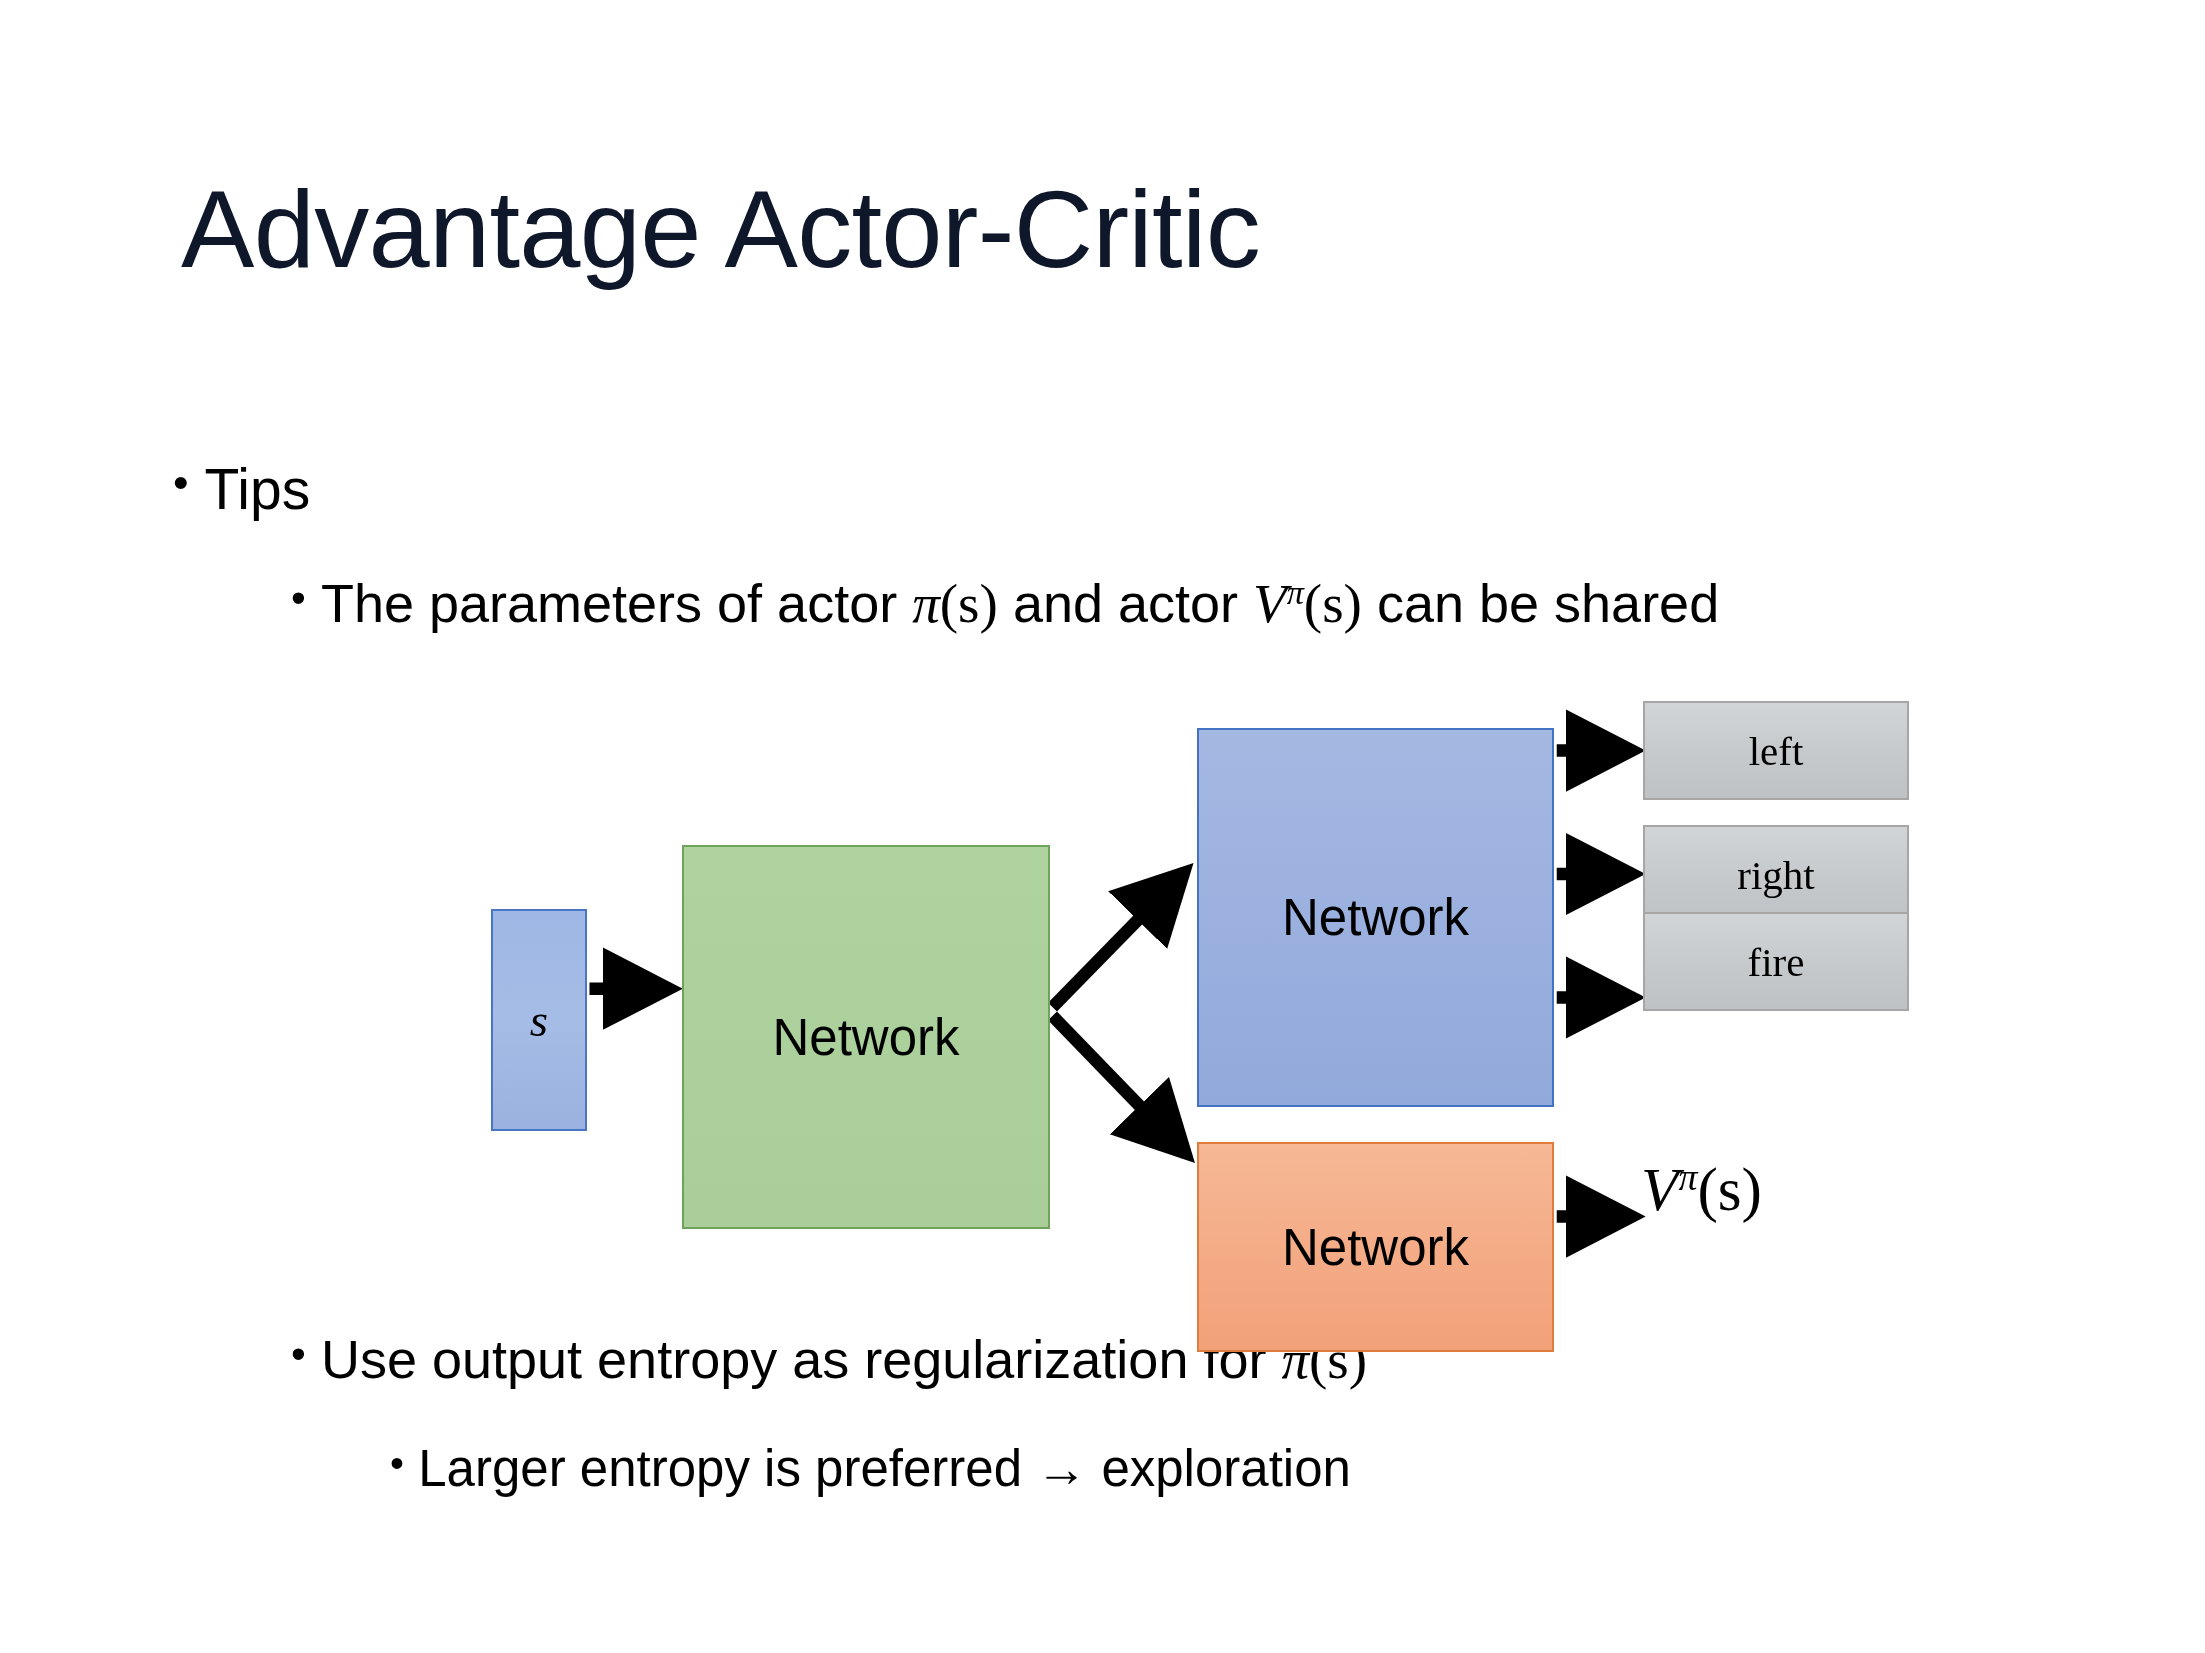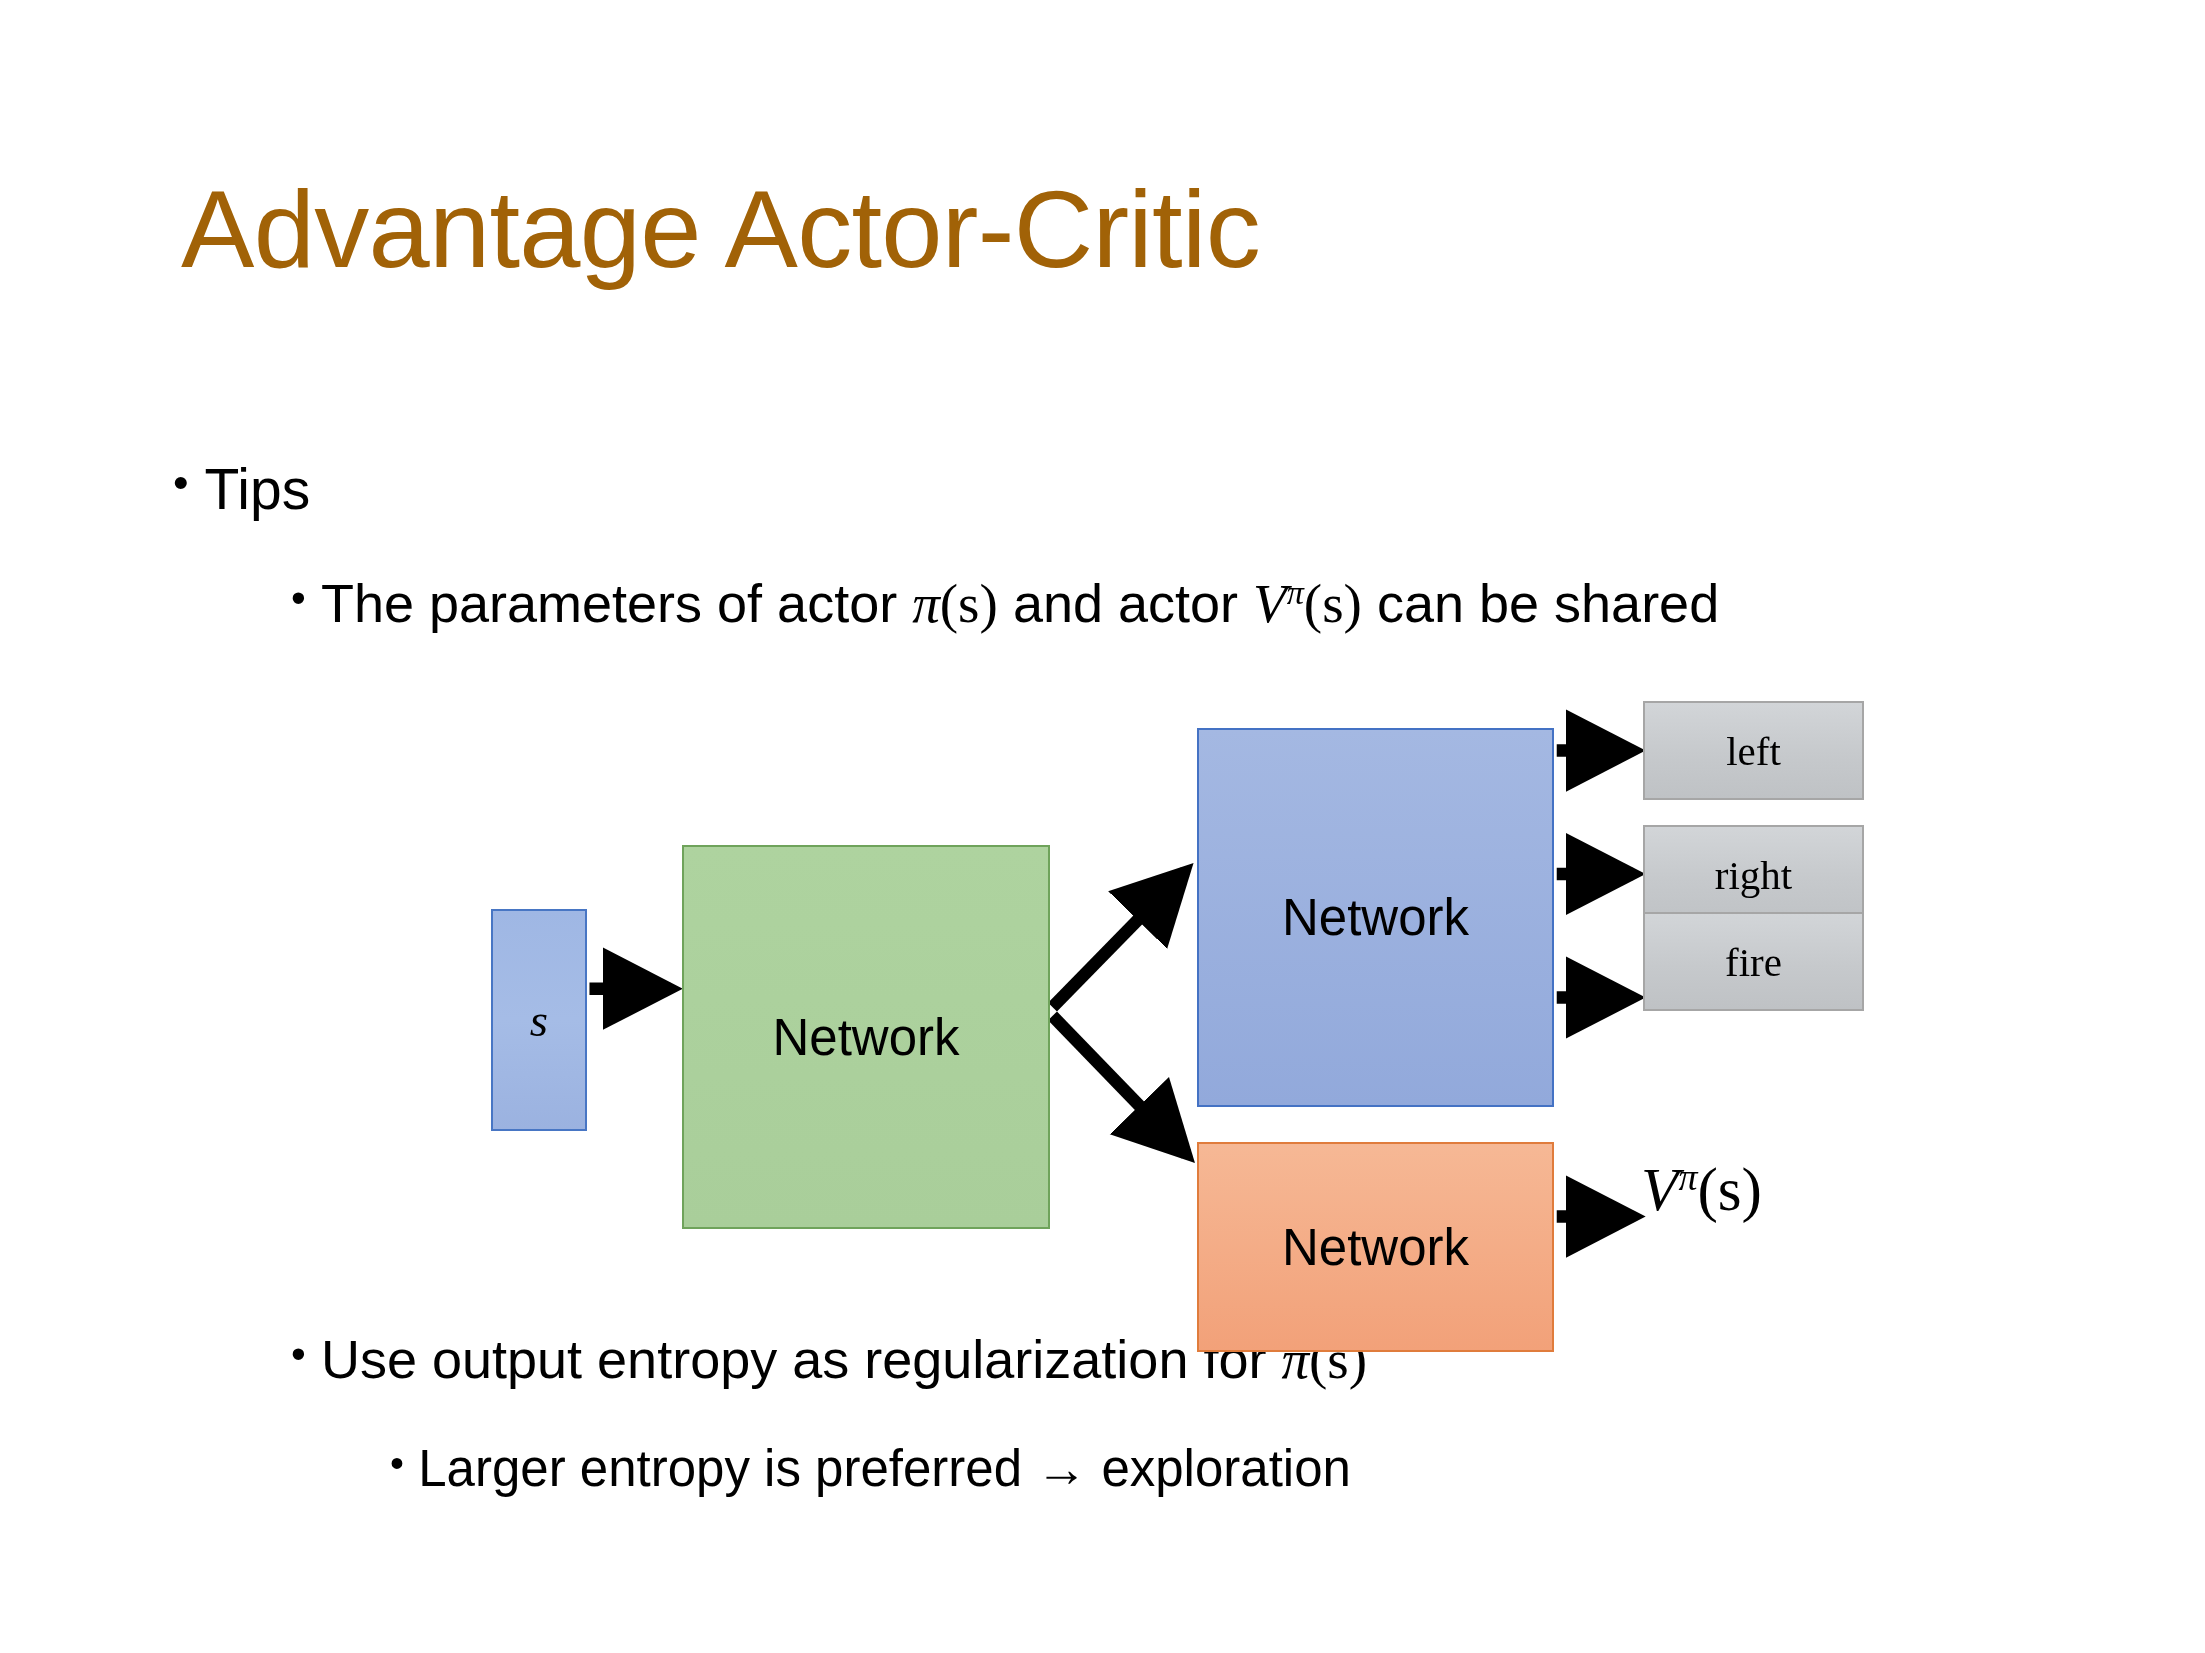--- a/index.html
+++ b/index.html
@@ -20,21 +20,21 @@
   
   #slide-title {
     position: absolute;
     left: 181px;
     top: 171px;
     font-size: 110px;
     font-weight: 400;
     line-height: 1.05;
     letter-spacing: -0.7px;
     white-space: nowrap;
-    color: #a16207;
+    color: #0f172a;
   }
 
   
   .bullet-row {
     position: absolute;
     display: flex;
     align-items: flex-start;
     white-space: nowrap;
   }
   .bullet-dot {
@@ -141,21 +141,21 @@
     width: 357px;
     height: 210px;
     background: linear-gradient(180deg, #F6B895 0%, #F2A179 100%);
     border: 2.2px solid #E07C3C;
     font-size: 51px;
   }
 
   .out-box {
     position: absolute;
     box-sizing: border-box;
-    width: 221px;
+    width: 266px;
     height: 99px;
     background: linear-gradient(180deg, #D2D5D8 0%, #C6C9CC 55%, #BFC2C5 100%);
     border: 2.2px solid #A6A6A6;
     display: flex;
     align-items: center;
     justify-content: center;
     font-family: "Liberation Serif", serif;
     font-size: 41px;
     color: #000000;
     left: 1643px;

